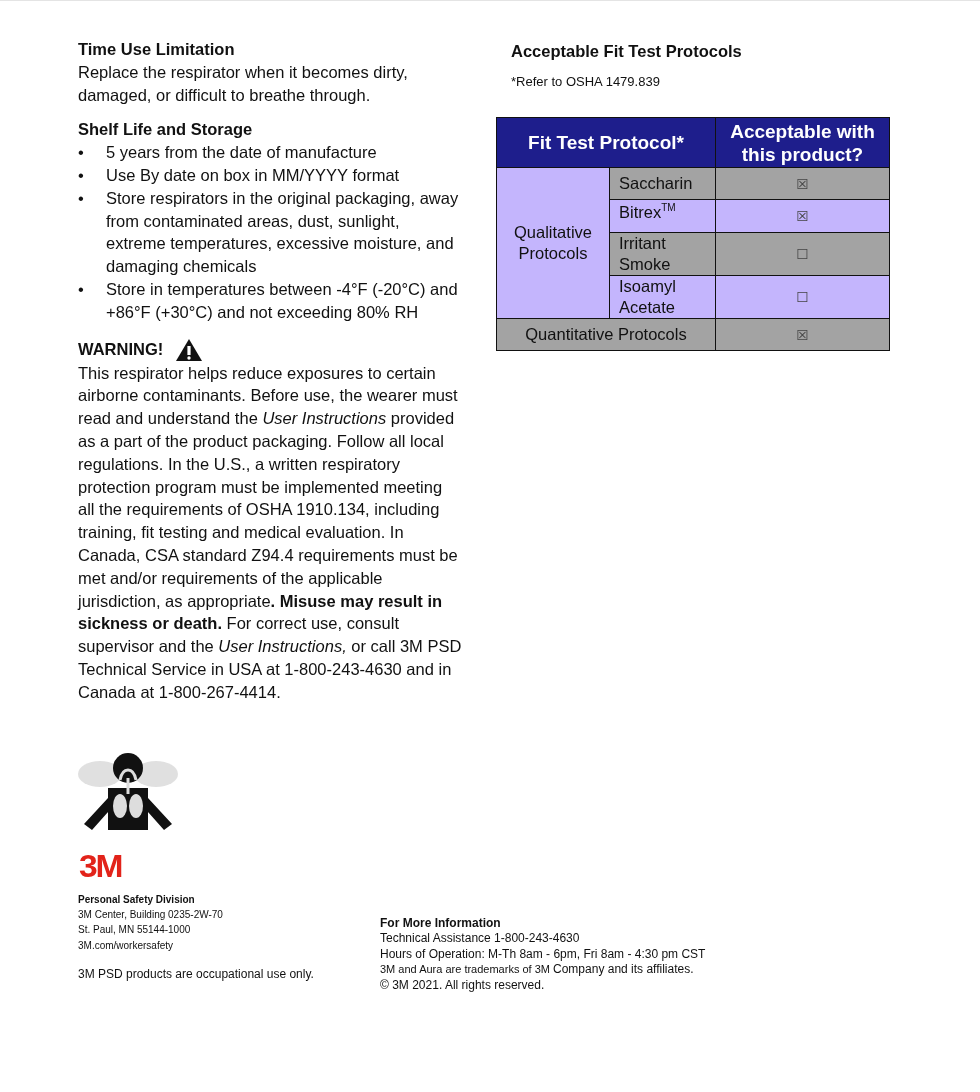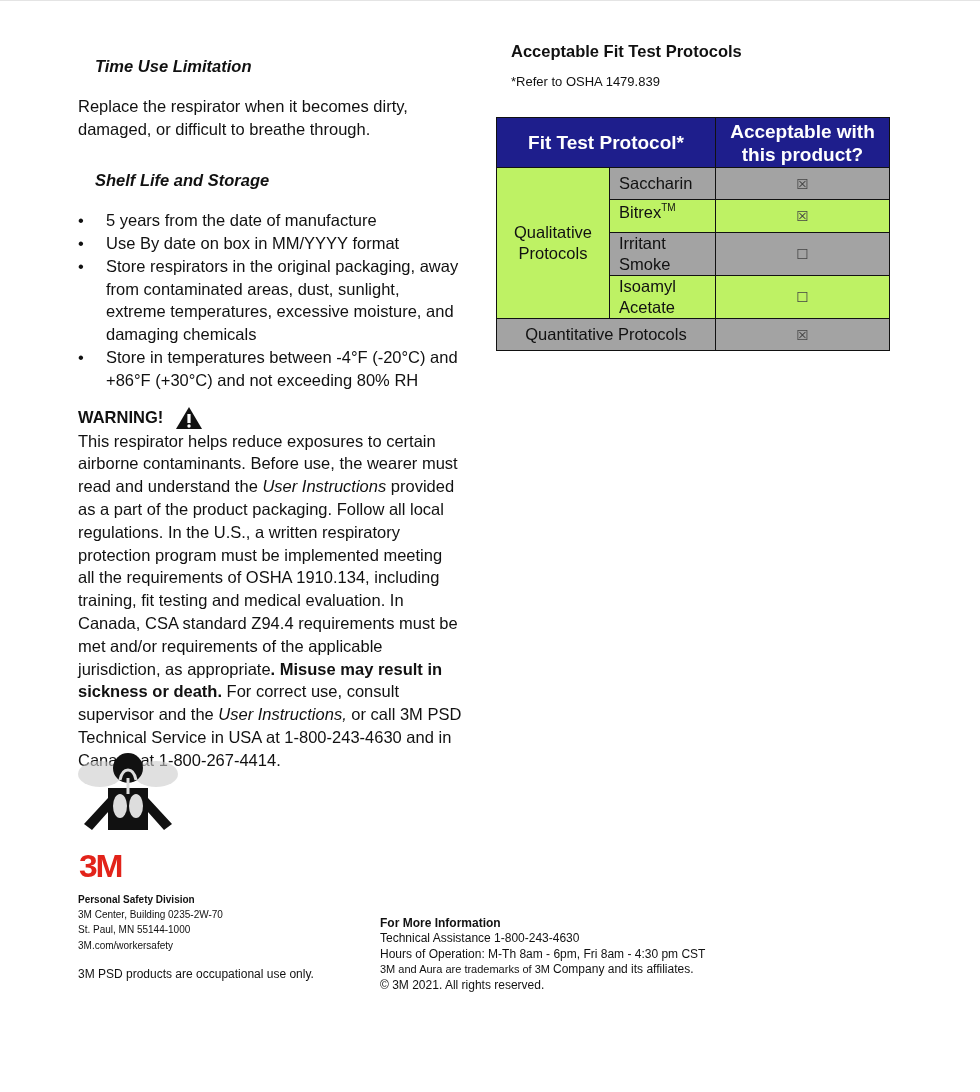--- a/index.html
+++ b/index.html
@@ -2,21 +2,21 @@
 <html><head>
 <meta charset="utf-8">
 <style>
   html, body { margin: 0; padding: 0; background: #ffffff; }
   body {
     width: 980px; height: 1092px; position: relative; overflow: hidden;
     font-family: "Liberation Sans", "DejaVu Sans", sans-serif; color: #111;
   }
   .topline { position: absolute; left: 0; top: 0; width: 980px; height: 1px; background: #e4e4e4; }
   .left-col { position: absolute; left: 78px; top: 38px; width: 385px; font-size: 16.5px; line-height: 22.8px; }
-  .section-title { font-weight: bold; margin: 17px; font-style: italic; }
+  .section-title { font-weight: bold; margin: 0; }
   .para { margin: 0; }
   .gap { height: 12px; }
   ul.bullets { list-style: none; margin: 0; padding: 0; }
   ul.bullets li { position: relative; padding-left: 28px; margin: 0; }
   ul.bullets li .dot { position: absolute; left: 0; top: 0; }
   .warning-title { font-weight: bold; display: flex; align-items: center; margin-top: 14px; }
   .warning-title svg { margin-left: 12px; }
   .b { font-weight: bold; }
   .i { font-style: italic; }
 
@@ -30,21 +30,21 @@
   .more .small { font-size: 11px; }
 
   .right-title { position: absolute; left: 511px; top: 42px; font-size: 16.5px; font-weight: bold; }
   .right-note { position: absolute; left: 511px; top: 74px; font-size: 13px; }
 
   table.fit { position: absolute; left: 496px; top: 117px; border-collapse: collapse; width: 394px; font-size: 16.5px; padding-left: 16px; }
   table.fit td, table.fit th { border: 1px solid #111; padding: 0 9px; }
   table.fit th { background: #1e1e8c; color: #ffffff; font-size: 19px; font-weight: bold; text-align: center; line-height: 23px; }
   .hdr1 { height: 50px; }
   .blue { background: #a3a3a3; }
-  .white { background: #bef264; }
+  .white { background: #c4b5fd; }
   .ctr { text-align: center; }
   .chk { text-align: center; font-size: 14px; color: #444; }
   .r1 { height: 32px; } .r2 { height: 33px; } .r3 { height: 42px; } .r4 { height: 42px; margin-left: 24px; } .r5 { height: 32px; border-radius: 7px; }
   .cell2 { line-height: 21px; }
 </style>
 </head>
 <body>
 
 <div class="topline"></div>
 

